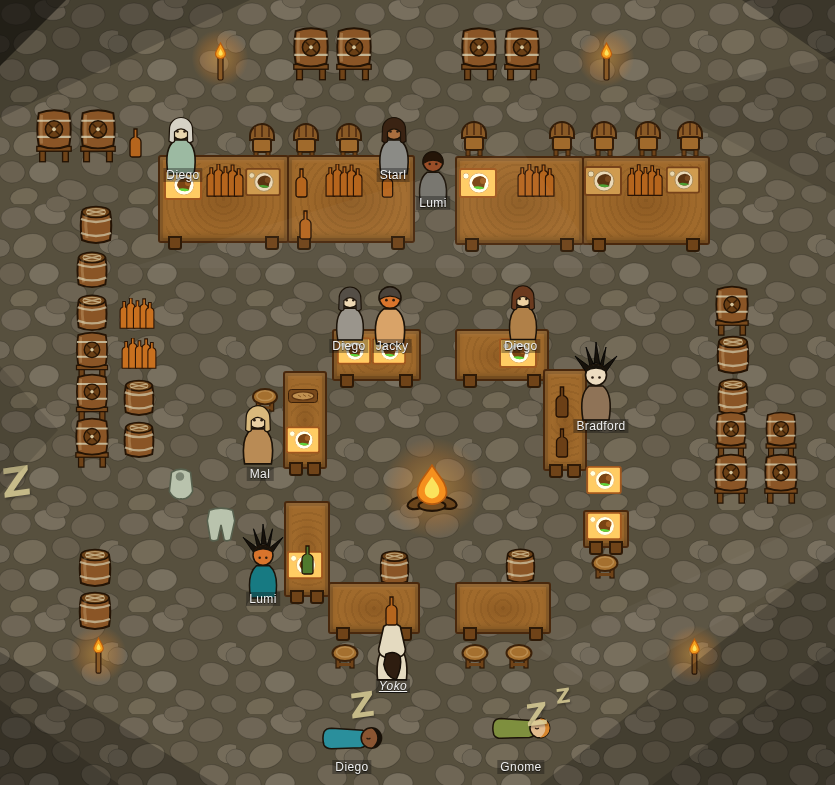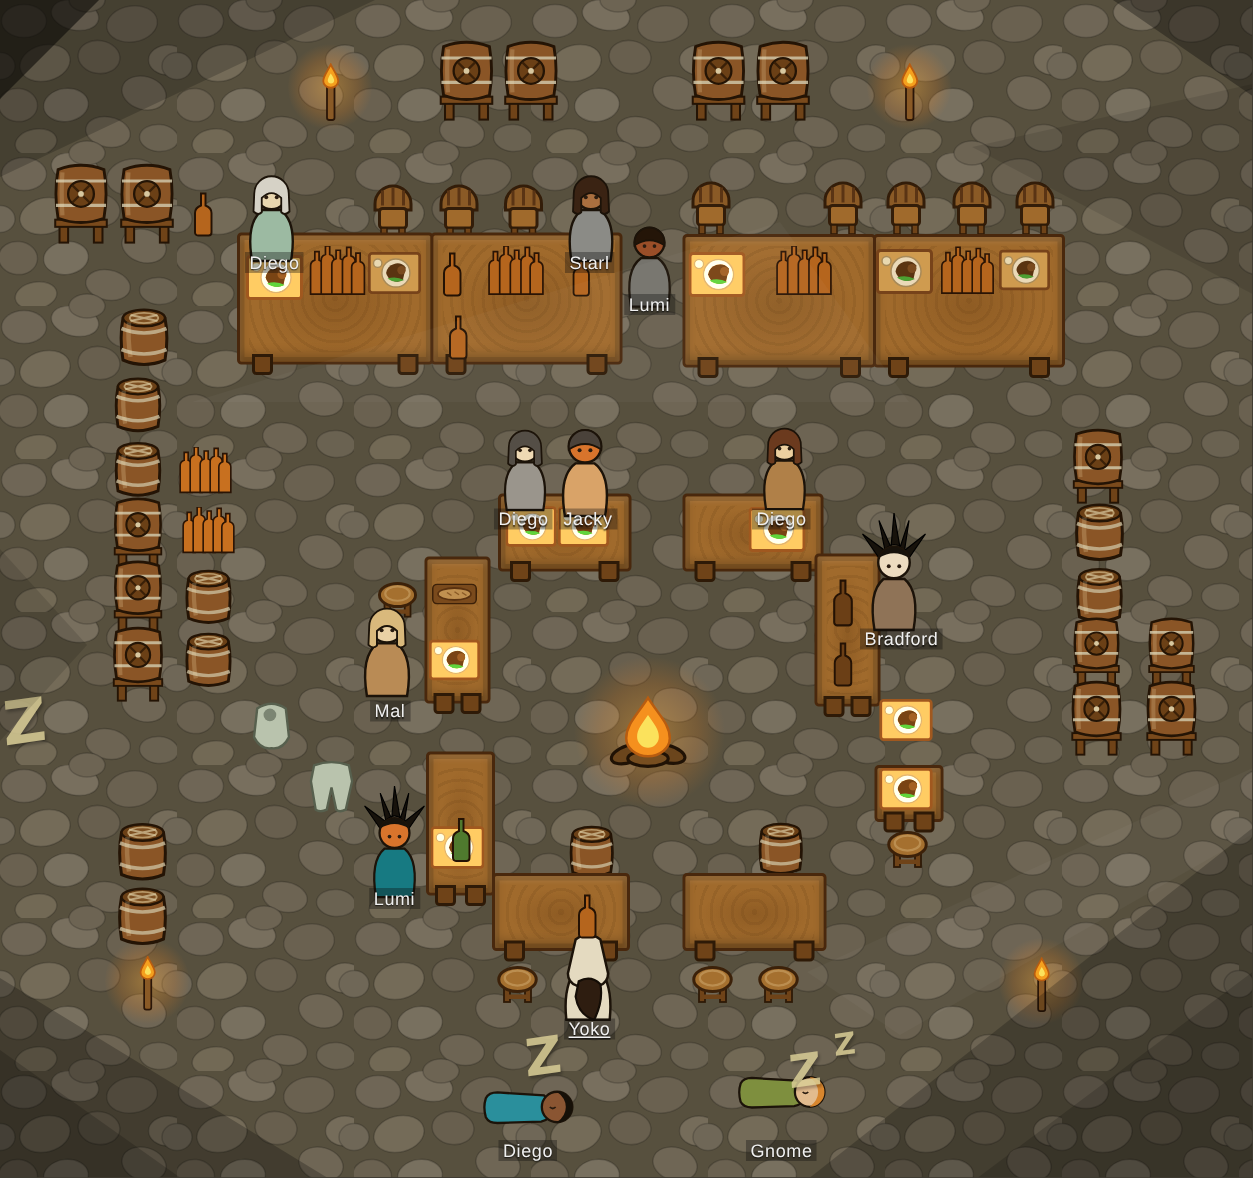--- a/index.html
+++ b/index.html
@@ -15,21 +15,21 @@
   .table{position:absolute;z-index:10;background:#a06a2c;border:2px solid #49280d;border-radius:3px;
          box-shadow:inset 0 0 0 3px rgba(0,0,0,.12),inset 0 3px 4px rgba(255,255,255,.10),inset 0 -5px 7px rgba(0,0,0,.22);}
   .table::after{content:"";position:absolute;inset:6px;border-radius:2px;
          background:radial-gradient(ellipse at 50% 55%,rgba(90,50,12,.25) 0%,rgba(90,50,12,0) 62%),
                     repeating-radial-gradient(circle at 50% 50%,rgba(70,38,8,.10) 0 2px,rgba(0,0,0,0) 2px 7px);}
   .leg{position:absolute;bottom:-9px;width:10px;height:10px;background:#6f4318;border:2px solid #2e1a07;
        border-radius:0 0 3px 3px;z-index:1;}
   .plabel{position:absolute;z-index:45;transform:translateX(-50%);font-size:12px;line-height:14px;color:#f0f0f0;
           background:rgba(12,12,12,.34);padding:0 3px;white-space:nowrap;letter-spacing:.4px;
           text-shadow:0 1px 1px rgba(0,0,0,.75);}
-  .underl{text-decoration:underline;}
+  .underl{text-decoration:underline;font-style:italic;}
   .z{position:absolute;z-index:30;font-weight:bold;color:#d9cd96;opacity:.85;
      transform:rotate(-8deg) skewX(-4deg);text-shadow:1px 2px 2px rgba(0,0,0,.3);
      font-family:"DejaVu Sans",sans-serif;line-height:1;}
   .glowmeal{filter:brightness(1.32) saturate(1.05);}
   svg{display:block;}
 </style>
 </head>
 <body>
 
 <div id="stage">

